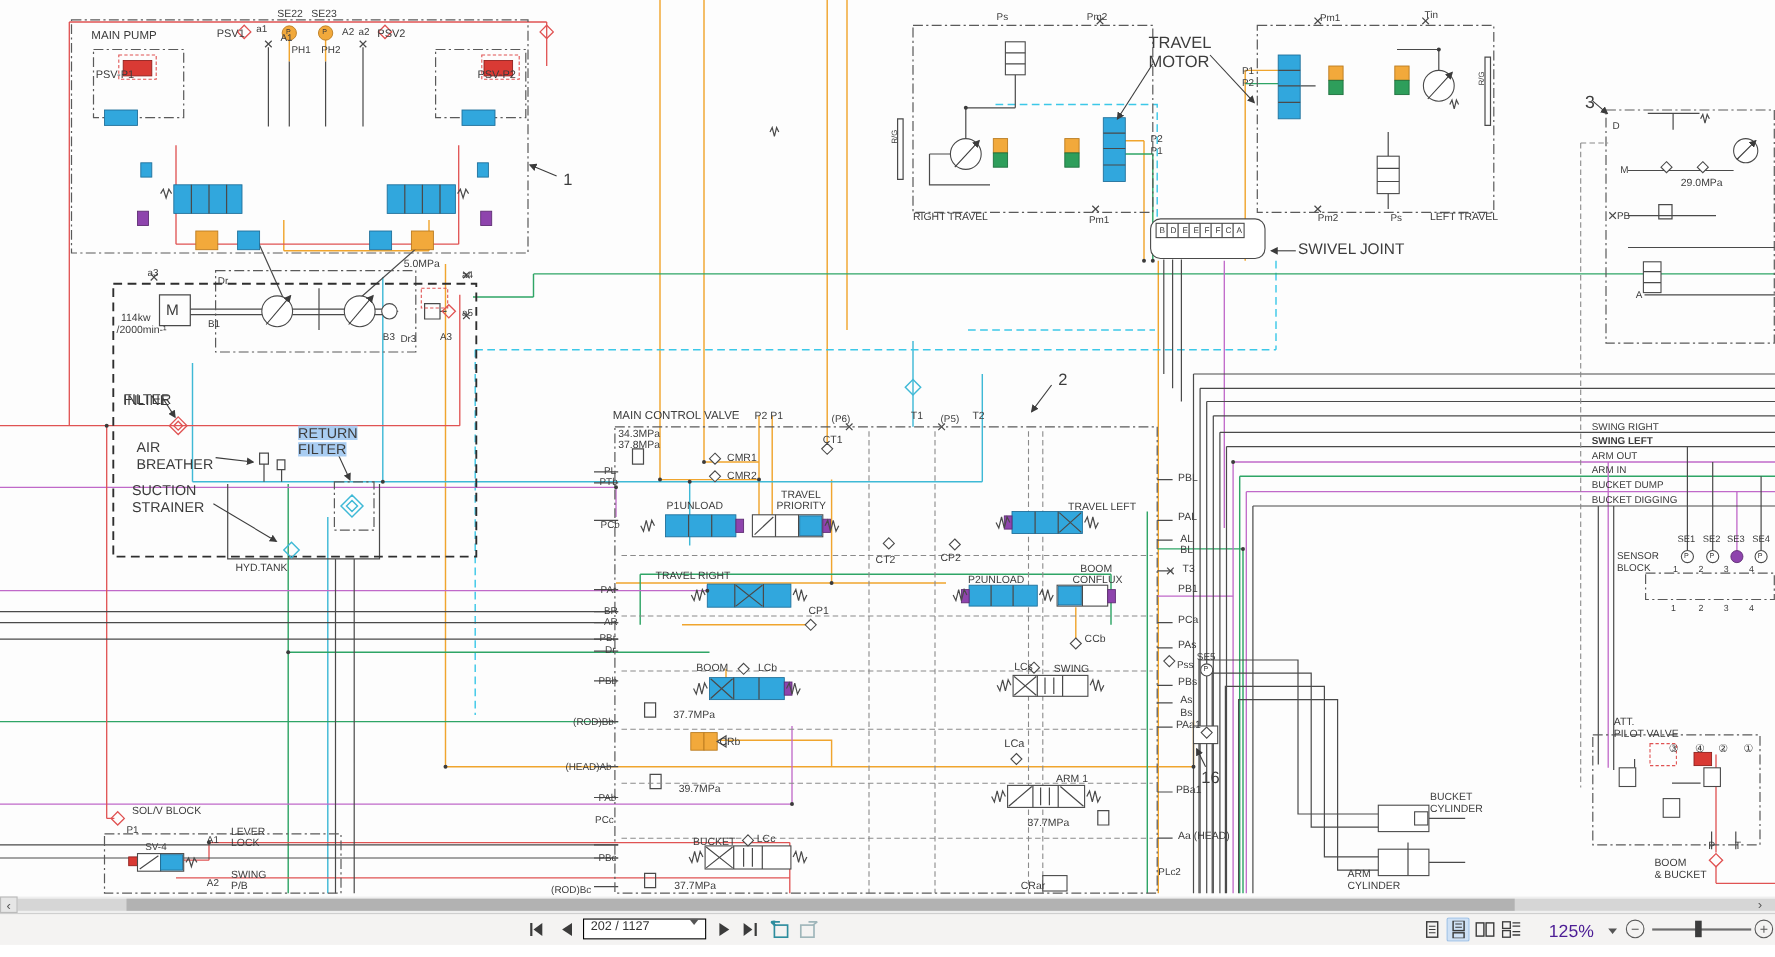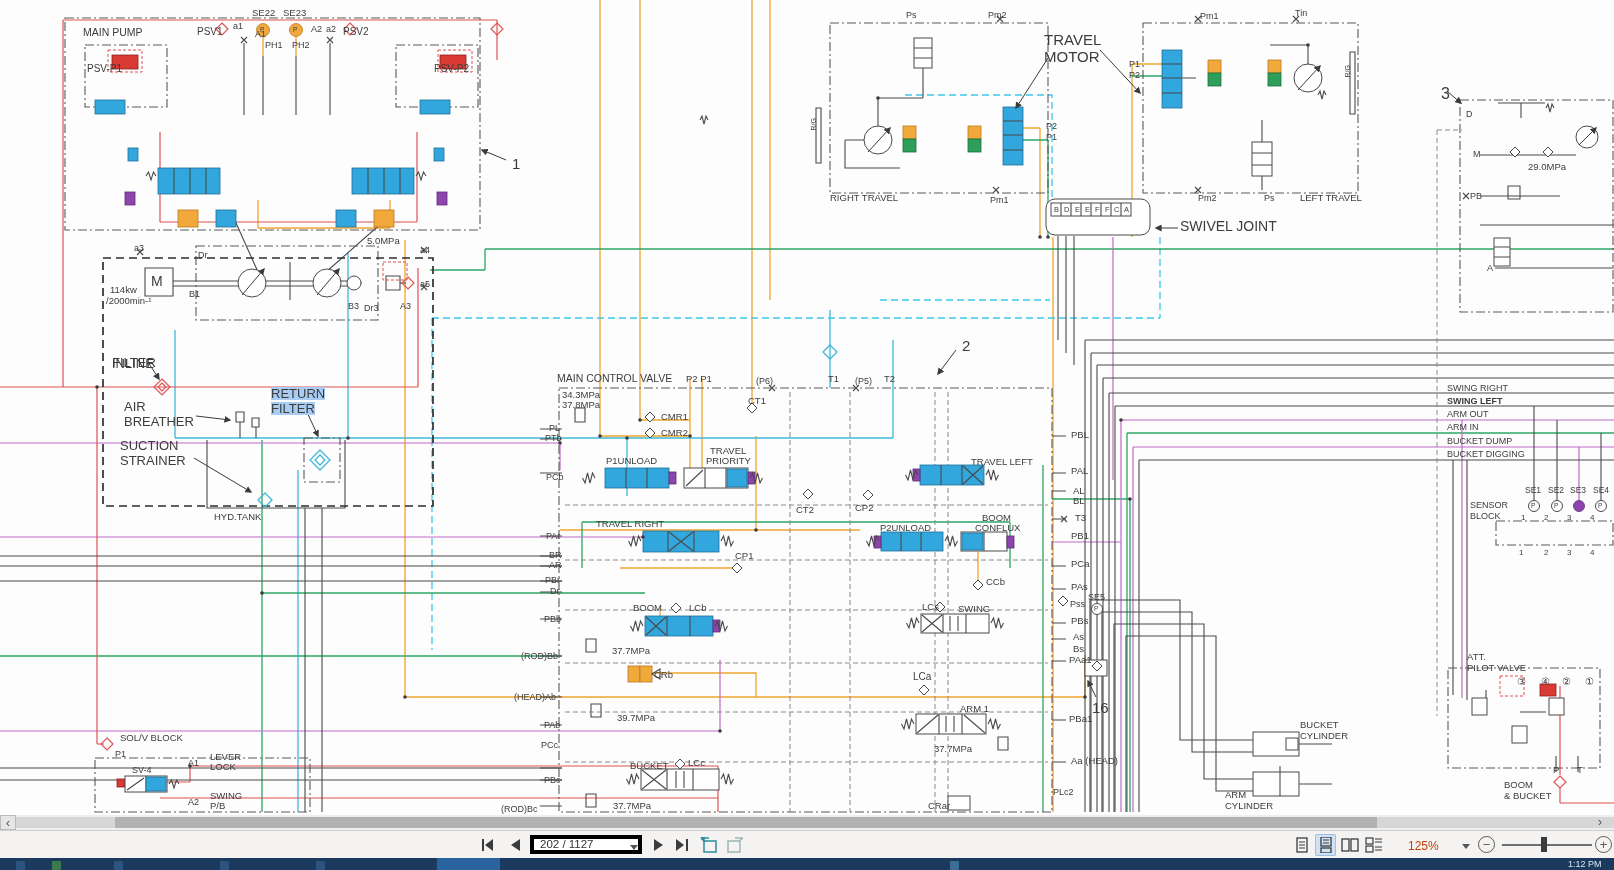--- a/index.html
+++ b/index.html
@@ -33,26 +33,26 @@
   
   #hscroll{position:absolute;left:0;top:815px;width:1614px;height:15px;background:#efefef;}
   #hscroll .track{position:absolute;left:0;top:2px;width:1614px;height:11px;background:#d6d6d6;}
   #hscroll .thumb{position:absolute;left:115px;top:2px;width:1262px;height:11px;background:#b2b2b2;}
   #hscroll .sbtn{position:absolute;top:0;width:16px;height:15px;color:#555;font-size:12px;line-height:14px;text-align:center;background:#e6e6e6;cursor:pointer;}
   #hscroll .sbtn.l{left:0;border:1px solid #bbb;box-sizing:border-box;}
   #hscroll .sbtn.r{left:1592px;background:transparent;}
   
   #toolbar{position:absolute;left:0;top:830px;width:1614px;height:28px;background:#f4f3f2;border-top:1px solid #cfcfcf;}
   .tbtn{position:absolute;top:3px;width:22px;height:22px;display:flex;align-items:center;justify-content:center;cursor:pointer;border-radius:2px;}
-  .pagebox{position:absolute;left:530px;top:4px;width:112px;height:19px;background:#fff;border:4px solid #000000;box-sizing:border-box;display:flex;align-items:flex-end;}
+  .pagebox{position:absolute;left:530px;top:4px;width:112px;height:19px;background:#fff;border:1px solid #000000;box-sizing:border-box;display:flex;align-items:flex-start;}
   .pagebox input{border:0;outline:0;width:86px;font-size:11.5px;font-family:"Liberation Sans",sans-serif;color:#333;padding:0 0 0 6px;background:transparent;}
   .caret{width:0;height:0;border-left:4px solid transparent;border-right:4px solid transparent;border-top:5px solid #555;margin-left:4px;}
   .viewbtn{position:absolute;top:3px;width:21px;height:22px;display:flex;align-items:center;justify-content:center;border-radius:2px;cursor:pointer;}
   .viewbtn.sel{background:#cfe1f5;box-shadow:0 0 0 1px #9dbfe3 inset;}
-  #zoomlabel{position:absolute;left:1408px;top:8px;font-size:12px;color:#c2410c;}
+  #zoomlabel{position:absolute;left:1408px;top:8px;font-size:16px;color:#4c1d95;}
   #zoomcaret{position:absolute;left:1462px;top:13px;width:0;height:0;border-left:4px solid transparent;border-right:4px solid transparent;border-top:5px solid #555;}
   .zbtn{position:absolute;top:5px;width:17px;height:17px;border:1.4px solid #5a5a5a;border-radius:50%;box-sizing:border-box;color:#5a5a5a;display:flex;align-items:center;justify-content:center;font-size:13px;line-height:1;cursor:pointer;}
   #zslider{position:absolute;left:1502px;top:13px;width:90px;height:2px;background:#6e6e6e;}
   #zhandle{position:absolute;left:1541px;top:6px;width:6px;height:15px;background:#3c3c3c;cursor:pointer;}
   
   #taskbar{position:absolute;left:0;top:858px;width:1614px;height:12px;background:#1c3a5e;overflow:hidden;}
   #taskbar .tico{position:absolute;top:3px;width:9px;height:9px;background:#2b5580;border-radius:1px;}
   #taskbar .active{position:absolute;left:437px;top:0;width:63px;height:12px;background:#2d6cab;opacity:.85;}
   #clock{position:absolute;left:1568px;top:1px;color:#d4e6f5;font-size:9px;}
 </style>
@@ -611,23 +611,13 @@
         </svg>
     </div>
     <div id="zoomlabel">125%</div>
     <div id="zoomcaret"></div>
     <div class="zbtn" style="left:1478px">−</div>
     <div id="zslider"></div>
     <div id="zhandle"></div>
     <div class="zbtn" style="left:1595px">+</div>
   </div>
 
-  <div id="taskbar">
-    <div class="active"></div>
-    <div class="tico" style="left:16px"></div>
-    <div class="tico" style="left:52px;background:#3a7a4d"></div>
-    <div class="tico" style="left:114px"></div>
-    <div class="tico" style="left:220px"></div>
-    <div class="tico" style="left:316px"></div>
-    <div class="tico" style="left:950px;background:#3d6c96"></div>
-    <div id="clock">1:12 PM</div>
-  </div>
 </div>
 
 </body></html>

